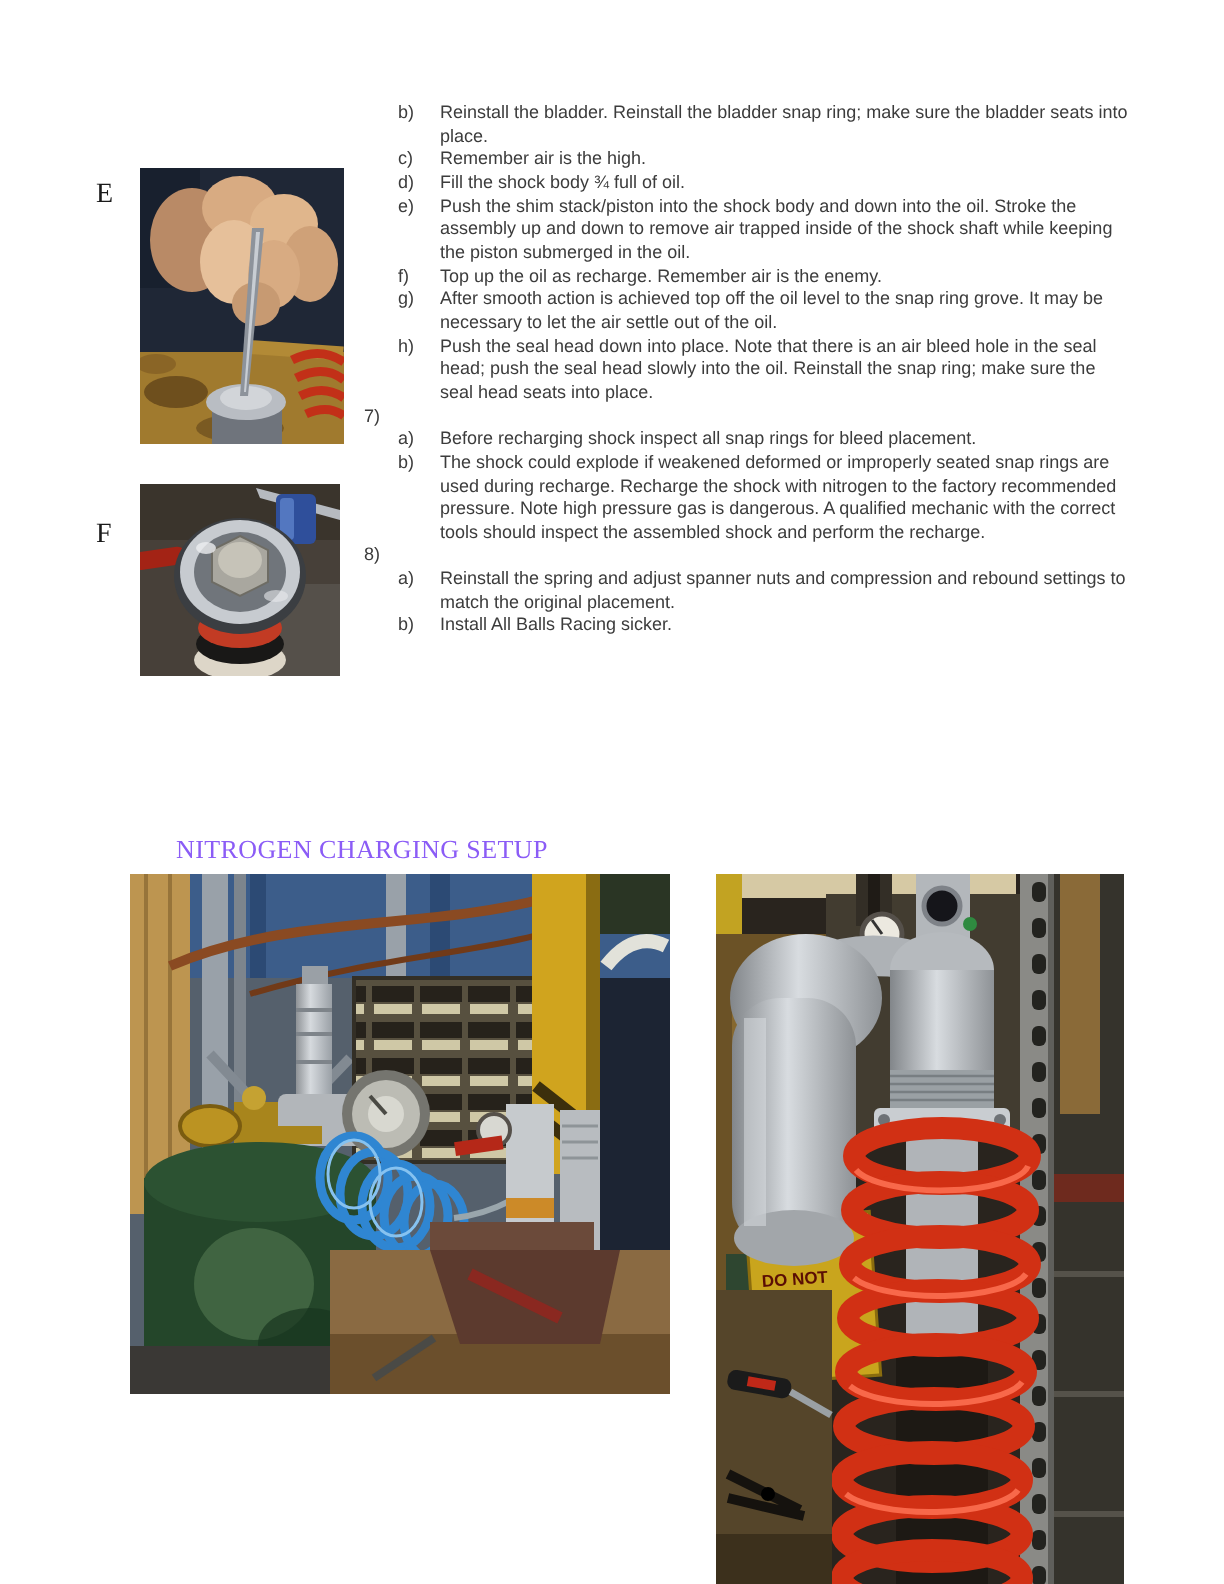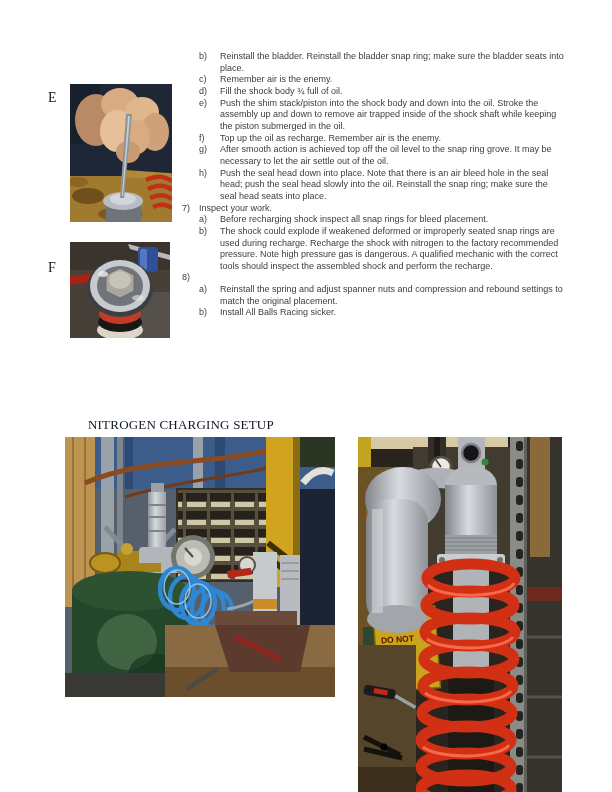--- a/index.html
+++ b/index.html
@@ -16,21 +16,21 @@
   .row.top .marker{width:17px;flex:0 0 17px;}
   .row.sub{margin-left:17px;}
   .row.sub .marker{width:21px;flex:0 0 21px;}
   .row .text{flex:1 1 auto;max-width:344px;}
   
   .fig-label{
     position:absolute;font-family:"Liberation Serif",serif;font-size:14px;color:#1a1a1a;
   }
   .section-heading{
     position:absolute;left:88px;top:417px;font-family:"Liberation Serif",serif;
-    font-size:13px;color:#0f172a;letter-spacing:0.2px;white-space:nowrap;
+    font-size:13px;color:#8b5cf6;letter-spacing:0.2px;white-space:nowrap;
   }
   
   .photo{position:absolute;overflow:hidden;}
   .photo svg{display:block;}
   .photo-e{left:70px;top:84px;width:102px;height:138px;}
   .photo-f{left:70px;top:242px;width:100px;height:96px;}
   .photo-setup{left:65px;top:437px;width:270px;height:260px;}
   .photo-shock{left:358px;top:437px;width:204px;height:355px;}
 </style>
 </head>
@@ -116,21 +116,21 @@
     </svg>
   </div>
 
   <div class="instructions">
     <div class="row sub">
         <span class="marker">b)</span>
         <span class="text">Reinstall the bladder. Reinstall the bladder snap ring; make sure the bladder seats into place.</span>
       </div>
     <div class="row sub">
         <span class="marker">c)</span>
-        <span class="text">Remember air is the enemy.</span>
+        <span class="text">Remember air is the high.</span>
       </div>
     <div class="row sub">
         <span class="marker">d)</span>
         <span class="text">Fill the shock body ¾ full of oil.</span>
       </div>
     <div class="row sub">
         <span class="marker">e)</span>
         <span class="text">Push the shim stack/piston into the shock body and down into the oil. Stroke the assembly up and down to remove air trapped inside of the shock shaft while keeping the piston submerged in the oil.</span>
       </div>
     <div class="row sub">
@@ -141,21 +141,20 @@
         <span class="marker">g)</span>
         <span class="text">After smooth action is achieved top off the oil level to the snap ring grove. It may be necessary to let the air settle out of the oil.</span>
       </div>
     <div class="row sub">
         <span class="marker">h)</span>
         <span class="text">Push the seal head down into place. Note that there is an air bleed hole in the seal head; push the seal head slowly into the oil. Reinstall the snap ring; make sure the seal head seats into place.</span>
       </div>
 
     <div class="row top">
         <span class="marker">7)</span>
-        <span class="text">Inspect your work.</span>
       </div>
     <div class="row sub">
         <span class="marker">a)</span>
         <span class="text">Before recharging shock inspect all snap rings for bleed placement.</span>
       </div>
     <div class="row sub">
         <span class="marker">b)</span>
         <span class="text">The shock could explode if weakened deformed or improperly seated snap rings are used during recharge. Recharge the shock with nitrogen to the factory recommended pressure. Note high pressure gas is dangerous. A qualified mechanic with the correct tools should inspect the assembled shock and perform the recharge.</span>
       </div>
 

